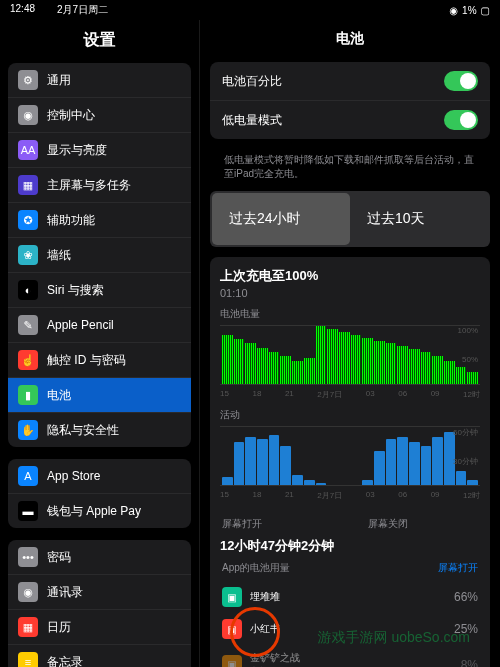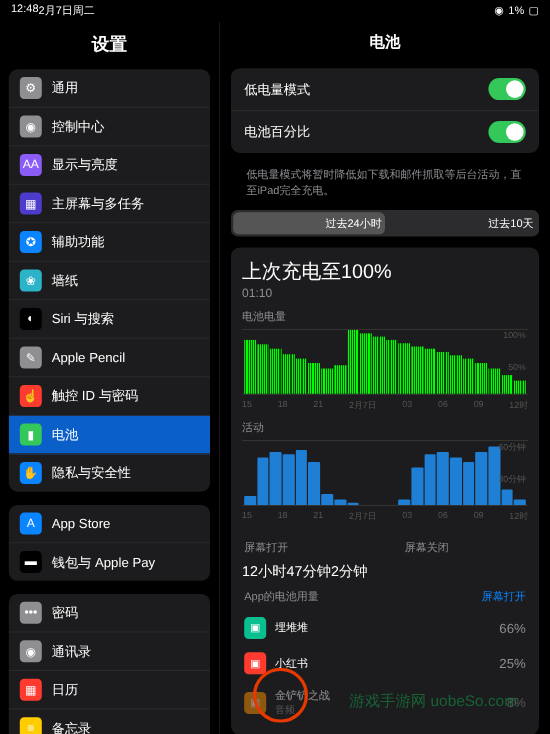--- a/index.html
+++ b/index.html
@@ -1,40 +1,40 @@
 <!DOCTYPE html>
 <html><head>
 <meta charset="utf-8">
 <style>
 *{margin:0;padding:0;box-sizing:border-box;font-family:-apple-system,sans-serif}
 body{background:#000;color:#fff;width:500px;height:667px;overflow:hidden;font-size:12px}
 .statusbar{display:flex;justify-content:space-between;padding:3px 10px;font-size:10px;font-weight:500}
-.sb-left{display:flex;gap:0}
+.sb-left{display:flex;gap:22px}
 .sb-right{display:flex;gap:4px;align-items:center}
 .main{display:flex;height:calc(100% - 18px)}
 .sidebar{width:200px;background:#000;overflow-y:auto;border-right:1px solid #1a1a1a}
 .sidebar h1{font-size:16px;font-weight:600;text-align:center;padding:10px 0 12px}
 .sb-group{background:#1c1c1e;margin:0 8px 12px;border-radius:8px;overflow:hidden}
 .sb-item{display:flex;align-items:center;padding:7px 10px;gap:9px;border-bottom:1px solid #2a2a2c;cursor:pointer}
 .sb-item:last-child{border-bottom:none}
 .sb-item.active{background:#0a5fc9}
 .sb-icon{width:20px;height:20px;border-radius:4px;display:flex;align-items:center;justify-content:center;font-size:11px;flex-shrink:0}
 .content{flex:1;background:#000;overflow-y:auto;padding:0 10px}
 .content h1{font-size:14px;font-weight:600;text-align:center;padding:10px 0 14px}
 .c-group{background:#1c1c1e;border-radius:8px;margin-bottom:10px;overflow:hidden}
 .c-row{display:flex;align-items:center;justify-content:space-between;padding:9px 12px;border-bottom:1px solid #2a2a2c}
 .c-row:last-child{border-bottom:none}
 .toggle{width:34px;height:20px;background:#34c759;border-radius:10px;position:relative;cursor:pointer}
 .toggle::after{content:"";position:absolute;right:2px;top:2px;width:16px;height:16px;background:#fff;border-radius:50%}
 .note{color:#8e8e93;font-size:10px;padding:4px 14px 10px;line-height:1.4}
 .tabs{display:flex;background:#2c2c2e;border-radius:6px;padding:2px;margin-bottom:10px}
-.tab{flex:1;text-align:right;padding:3px;font-size:10px;border-radius:5px;color:#fff;cursor:pointer}
+.tab{flex:1;text-align:left;padding:17px;font-size:14px;border-radius:5px;color:#fff;cursor:pointer}
 .tab.active{background:#555}
 .chart-section{background:#1c1c1e;border-radius:8px;padding:10px;margin-bottom:10px}
-.chart-title{font-size:18px;font-weight:400;margin-bottom:2px}
+.chart-title{font-size:13px;font-weight:700;margin-bottom:2px}
 .chart-sub{font-size:11px;color:#8e8e93;margin-bottom:8px}
 .chart-label{font-size:10px;color:#8e8e93;margin-bottom:4px}
 .chart{height:60px;position:relative;border-bottom:1px solid #333;border-top:1px solid #333;margin-bottom:4px;display:flex;align-items:flex-end;gap:1px;padding:0 2px}
 .chart-pct{position:absolute;right:2px;font-size:8px;color:#555}
 .chart-pct.top{top:0}
 .chart-pct.mid{top:50%}
 .bar-g{flex:1;background:linear-gradient(to bottom,#0f0 0%,#0a0 100%);background-image:repeating-linear-gradient(90deg,#0f0 0 1px,#050 1px 2px)}
 .bar-b{flex:1;background:#1e7fd4;border-radius:1px 1px 0 0}
 .xlabels{display:flex;justify-content:space-between;font-size:8px;color:#555;margin-bottom:8px}
 .stats-row{display:flex;gap:36px;padding:8px 2px 4px}
@@ -144,25 +144,25 @@
           </div>
         </div>
       </div>
   </div>
 
   <div class="content">
     <h1>电池</h1>
 
     <div class="c-group">
       <div class="c-row">
+        <span>电池百分比</span>
+        <div class="toggle"></div>
+      </div>
+      <div class="c-row">
         <span>低电量模式</span>
-        <div class="toggle"></div>
-      </div>
-      <div class="c-row">
-        <span>电池百分比</span>
         <div class="toggle"></div>
       </div>
     </div>
     <div class="note">低电量模式将暂时降低如下载和邮件抓取等后台活动，直至iPad完全充电。</div>
 
     <div class="tabs">
       <div class="tab active">过去24小时</div>
       <div class="tab">过去10天</div>
     </div>
 
@@ -247,21 +247,21 @@
         </div>
 
       <div class="stats-row">
         <div class="stat">
           <div class="stat-label">屏幕打开</div>
         </div>
         <div class="stat">
           <div class="stat-label">屏幕关闭</div>
         </div>
       </div>
-      <div style="font-size:13px;font-weight:400">12小时47分钟2分钟</div>
+      <div style="font-size:13px;font-weight:700">12小时47分钟2分钟</div>
 
       <div class="usage-head">
         <span>App的电池用量</span>
         <span class="usage-link">屏幕打开</span>
       </div>
       <div id="apps">
           <div class="app-row">
             <div class="app-icon" style="background:#0abf8f">▣</div>
             <div style="flex:1">
               <div class="app-name">埋堆堆</div>

